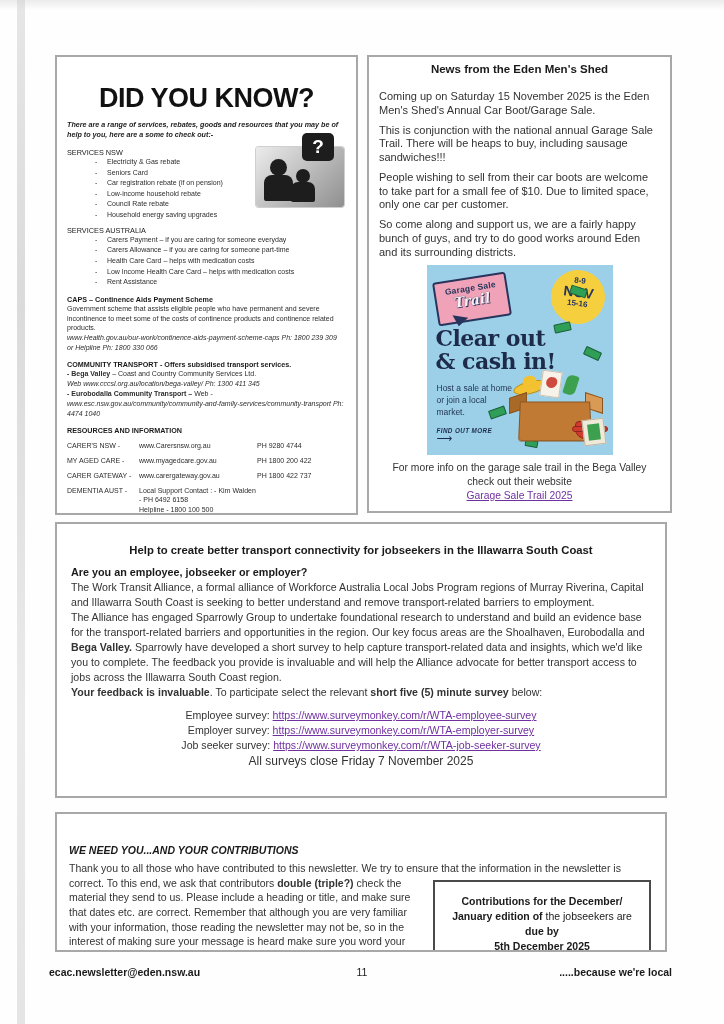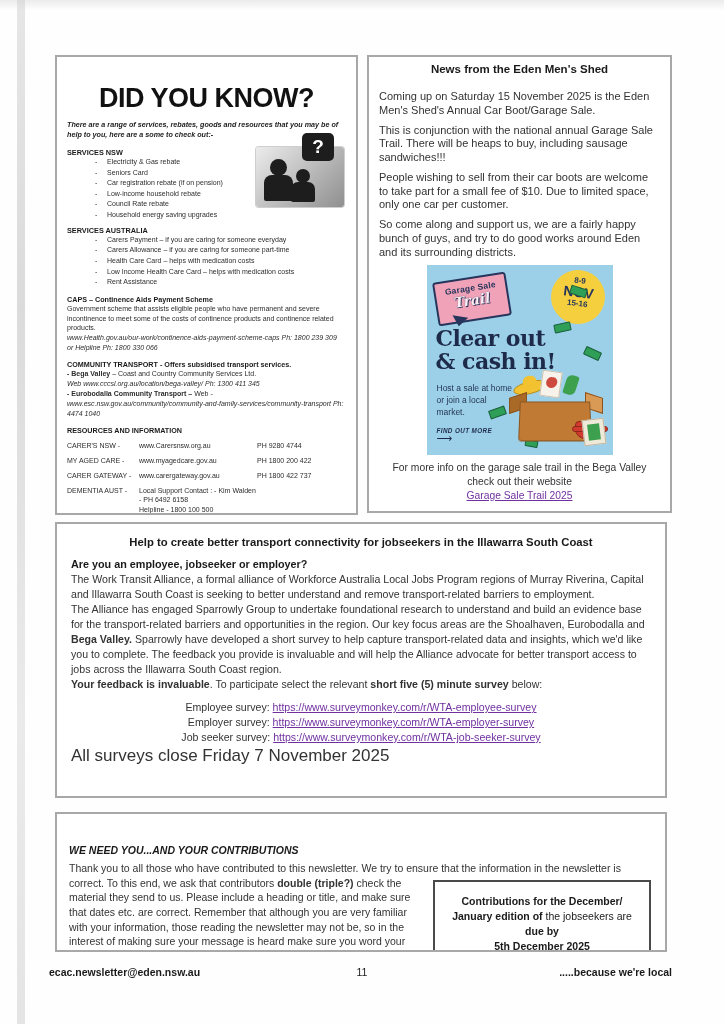--- a/index.html
+++ b/index.html
@@ -21,21 +21,21 @@
     background:linear-gradient(to bottom, rgba(200,200,200,.35), rgba(255,255,255,0));
   }
   .box {
     position:absolute; background:#fff;
     border:2px solid #a8a8a8;
   }
   
   #box-dyk { left:55px; top:55px; width:303px; height:460px; padding:24px 10px; overflow:hidden; }
   .dyk-title { text-align:center; font-size:27px; font-weight:bold; color:#111; letter-spacing:-0.5px; margin:2px 0 6px 0; font-stretch:condensed; }
   .dyk-intro { font-size:7.2px; font-weight:bold; font-style:italic; color:#222; line-height:1.45; margin-bottom:7px; }
-  .svc-head { font-size:7.3px; font-weight:bold; color:#1a1a1a; margin-top:5px; }
+  .svc-head { font-size:7.3px; font-weight:normal; color:#1a1a1a; margin-top:5px; }
   .svc-list { margin-left:28px; }
   .svc-list .li { font-size:7px; color:#2c2c2c; line-height:1.52; position:relative; padding-left:12px; }
   .svc-list .li::before { content:"-"; position:absolute; left:0; top:0; }
   .nsw-wrap { width:205px; }
   .caps-head, .ct-head, .res-head { font-size:7.2px; font-weight:bold; color:#1a1a1a; margin-top:7px; }
   .caps-body { font-size:7px; color:#2c2c2c; line-height:1.4; }
   .it { font-style:italic; }
   .b  { font-weight:bold; }
   .caps-link { font-size:7px; font-style:italic; color:#2c2c2c; line-height:1.4; }
   .ct-line { font-size:7px; color:#2c2c2c; line-height:1.45; }
@@ -97,27 +97,27 @@
   .it-card { position:absolute; left:34px; top:-4px; width:20px; height:26px; background:#f7f3ea; border:1px solid #c9bfae; transform:rotate(8deg); }
   .it-card::after { content:""; position:absolute; left:4px; top:5px; width:11px; height:11px; background:#cf4a3e; border-radius:50% 40% 55% 45%; }
   .it-green { position:absolute; left:58px; top:0; width:12px; height:20px; background:#3da04e; border-radius:6px 2px 6px 2px; transform:rotate(18deg); }
   .it-pot { position:absolute; right:2px; bottom:2px; width:26px; height:18px; background:#d03b2f; border-radius:4px 4px 10px 10px; border:1px solid #8f241c; }
   .it-pot::after { content:""; position:absolute; left:-4px; top:4px; width:34px; height:4px; background:#d03b2f; border-radius:3px; border:1px solid #8f241c; }
   .it-frame { position:absolute; right:-2px; bottom:-4px; width:22px; height:26px; background:#efe9da; border:1px solid #bdb49f; transform:rotate(-7deg); }
   .it-frame::after { content:""; position:absolute; left:4px; top:4px; width:12px; height:16px; background:#3da04e; }
   .shed-info { text-align:center; font-size:10.3px; color:#333; line-height:1.35; margin-top:4px; }
   a.plink, .plink { color:#7030a0; text-decoration:underline; cursor:pointer; }
   
-  #box-transport { left:55px; top:522px; width:612px; height:276px; padding:12px 14px; overflow:hidden; }
+  #box-transport { left:55px; top:522px; width:612px; height:276px; padding:20px 14px; overflow:hidden; }
   .tr-title { text-align:center; font-size:11.3px; font-weight:bold; color:#1a1a1a; margin-bottom:10px; }
   .tr-q { font-size:10.8px; font-weight:bold; color:#1a1a1a; margin-bottom:2px; }
   .tr-p { font-size:10.6px; color:#333; line-height:1.42; }
   .tr-surveys { text-align:center; margin-top:8px; }
   .tr-survey-line { font-size:10.6px; color:#333; line-height:1.4; }
-  .tr-close { text-align:left; font-size:17px; color:#333; margin-top:1px; }
+  .tr-close { text-align:center; font-size:12px; color:#333; margin-top:1px; }
   
   #box-contrib { left:55px; top:812px; width:612px; height:140px; padding:6px 12px; overflow:hidden; }
   .cb-head { font-size:10.5px; font-weight:bold; font-style:italic; color:#1a1a1a; margin-bottom:5px;margin-top:24px; }
   .cb-p { font-size:10.5px; color:#333; line-height:1.4; }
   .cb-wrap { position:relative; }
   .cb-inner-box { float:right; width:218px; border:2px solid #4a4a4a; margin:4px 2px 4px 12px; padding:12px 8px; text-align:center; }
   .cb-inner-box .cl { font-size:10.5px; color:#1a1a1a; line-height:1.45; }
   
   .footer { position:absolute; left:0; top:966px; width:724px; height:20px; font-size:10.5px; color:#1a1a1a; }
   .f-email { position:absolute; left:49px; font-weight:bold; }

